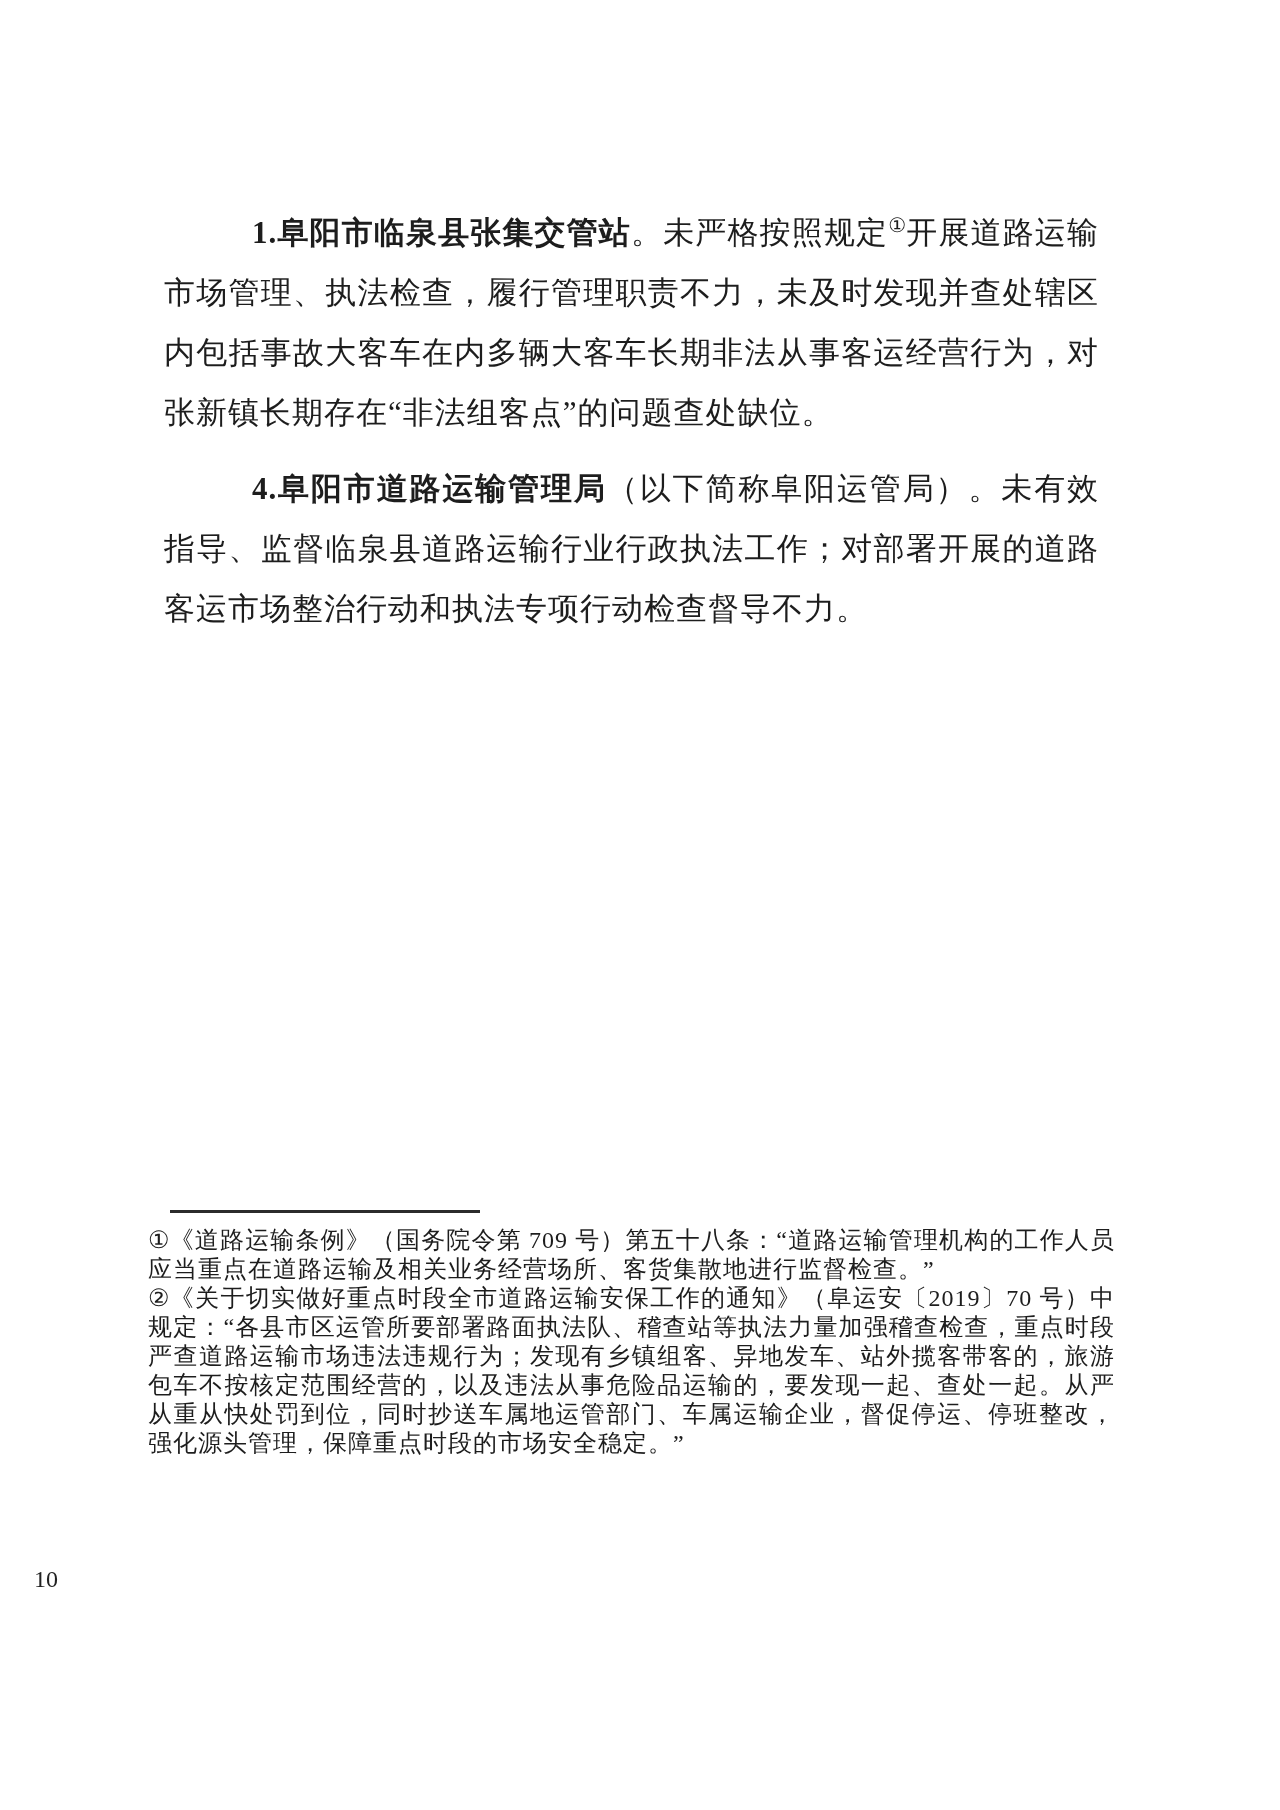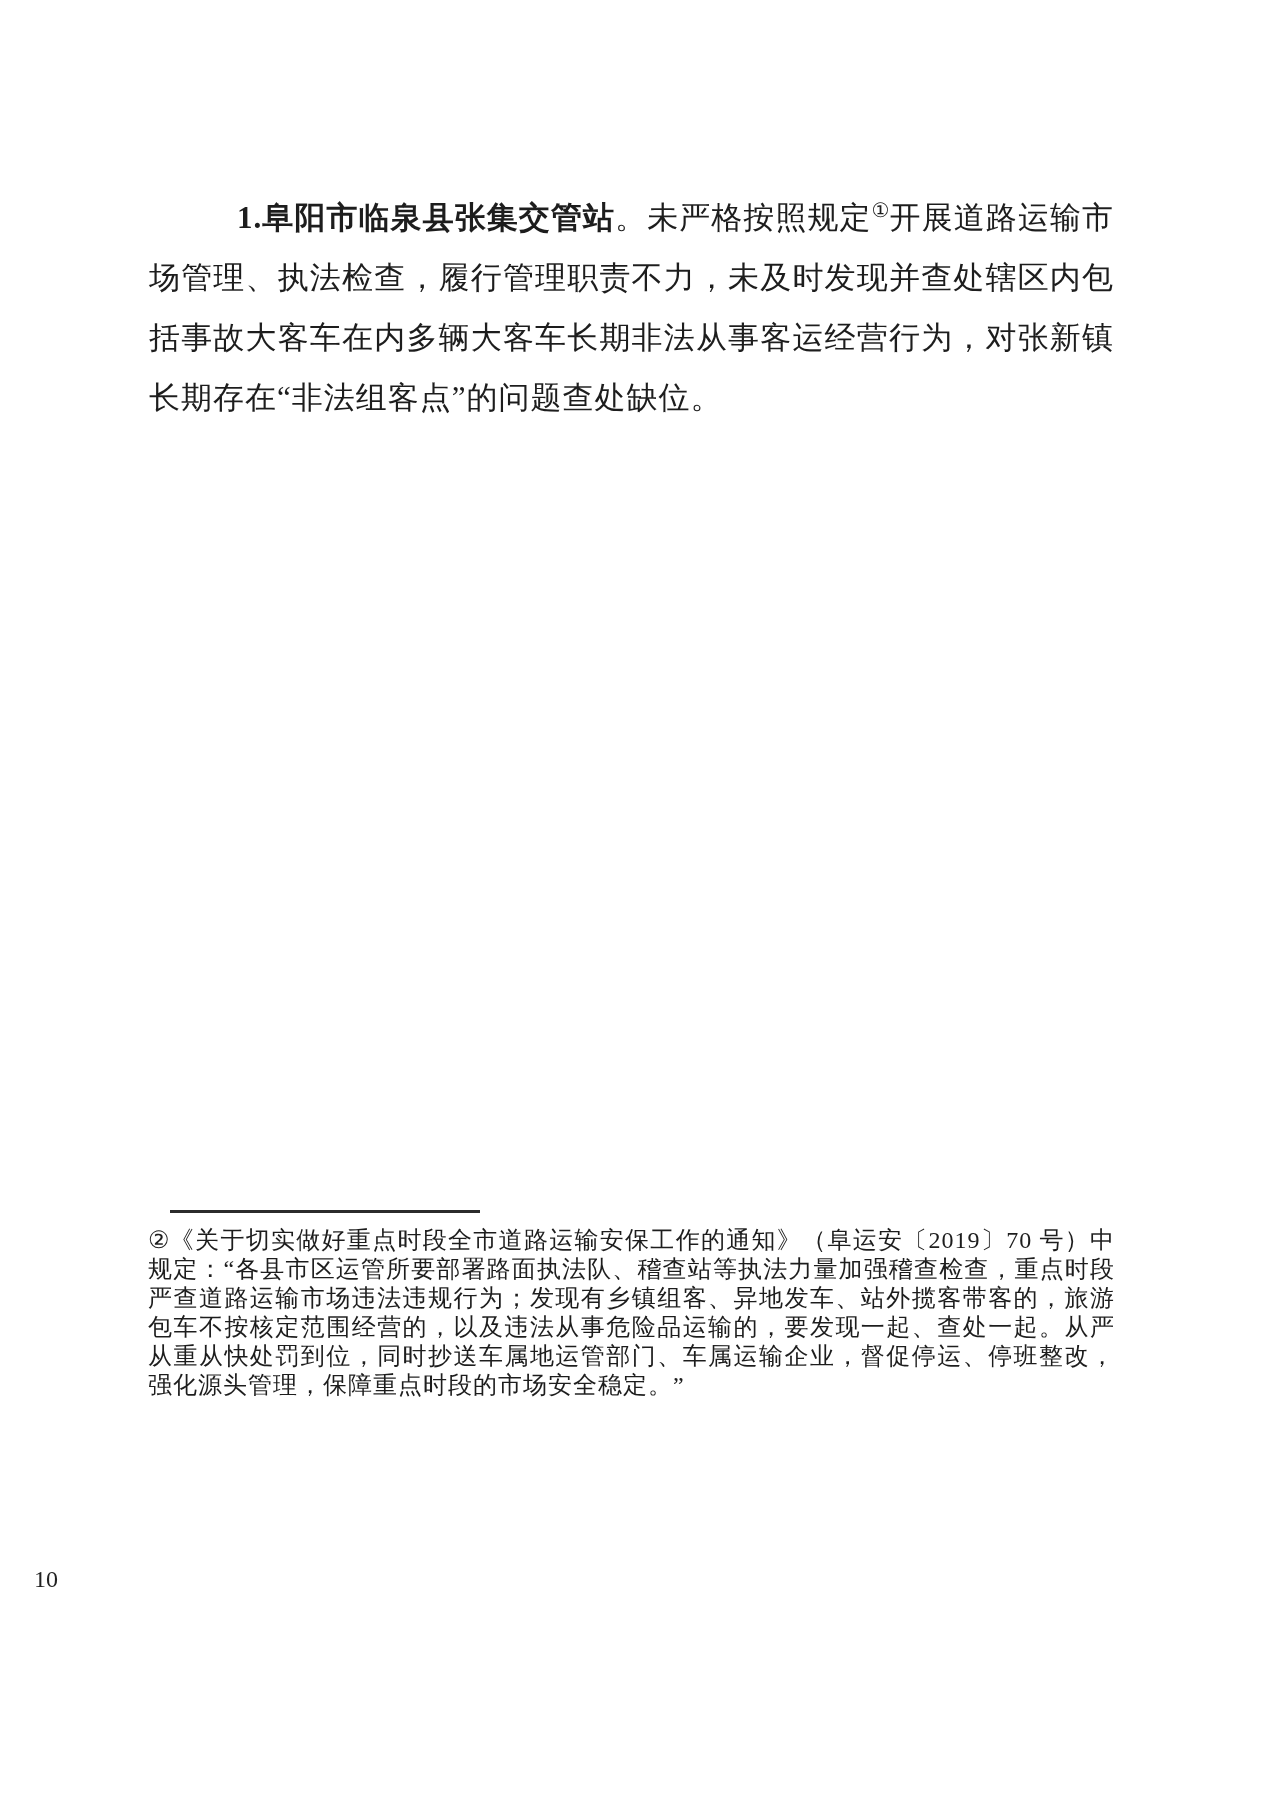--- a/index.html
+++ b/index.html
@@ -21,21 +21,21 @@
     position: absolute;
     left: 148px;
     top: 187px;
     width: 967px;
     font-size: 31px;
     line-height: 60px;
     letter-spacing: 1px;
     text-align: justify;
   }
   .para {
-    margin: 1px;
+    margin: 16px;
     text-indent: 88px;
   }
   .org-head {
     font-weight: 700;
   }
   .fnref {
     font-size: 20px;
     line-height: 0;
     vertical-align: super;
     letter-spacing: 0;
@@ -80,27 +80,29 @@
 <body>
 
 <div class="page">
 
   <div class="body-text">
 
     <p class="para"><span class="org-head">1.阜阳市临泉县张集交管站</span><span>。未严格按照规定</span><sup class="fnref">①</sup><span>开展道路运输市场管理、执法检查，履行管理职责不力，未及时发现并查处辖区内包括事故大客车在内多辆大客车长期非法从事客运经营行为，对张新镇长期存在“非法组客点”的问题查处缺位。</span></p>
 
 
 
+    <p class="para"><span class="org-head">4.阜阳市道路运输管理局</span><span>（以下简称阜阳运管局）。未有效指导、监督临泉县道路运输行业行政执法工作；对部署开展的道路客运市场整治行动和执法专项行动检查督导不力。</span></p>
 
   </div>
 
   <div class="footnote-sep"></div>
 
   <div class="footnotes">
 
+    <p class="fn"><span class="fn-marker">①</span><span>《道路运输条例》（国务院令第 709 号）第五十八条：“道路运输管理机构的工作人员应当重点在道路运输及相关业务经营场所、客货集散地进行监督检查。”</span></p>
 
     <p class="fn"><span class="fn-marker">②</span><span>《关于切实做好重点时段全市道路运输安保工作的通知》（阜运安〔2019〕70 号）中规定：“各县市区运管所要部署路面执法队、稽查站等执法力量加强稽查检查，重点时段严查道路运输市场违法违规行为；发现有乡镇组客、异地发车、站外揽客带客的，旅游包车不按核定范围经营的，以及违法从事危险品运输的，要发现一起、查处一起。从严从重从快处罚到位，同时抄送车属地运管部门、车属运输企业，督促停运、停班整改，强化源头管理，保障重点时段的市场安全稳定。”</span></p>
 
 
   </div>
 
   <div class="page-number">10</div>
 
 </div>
 

